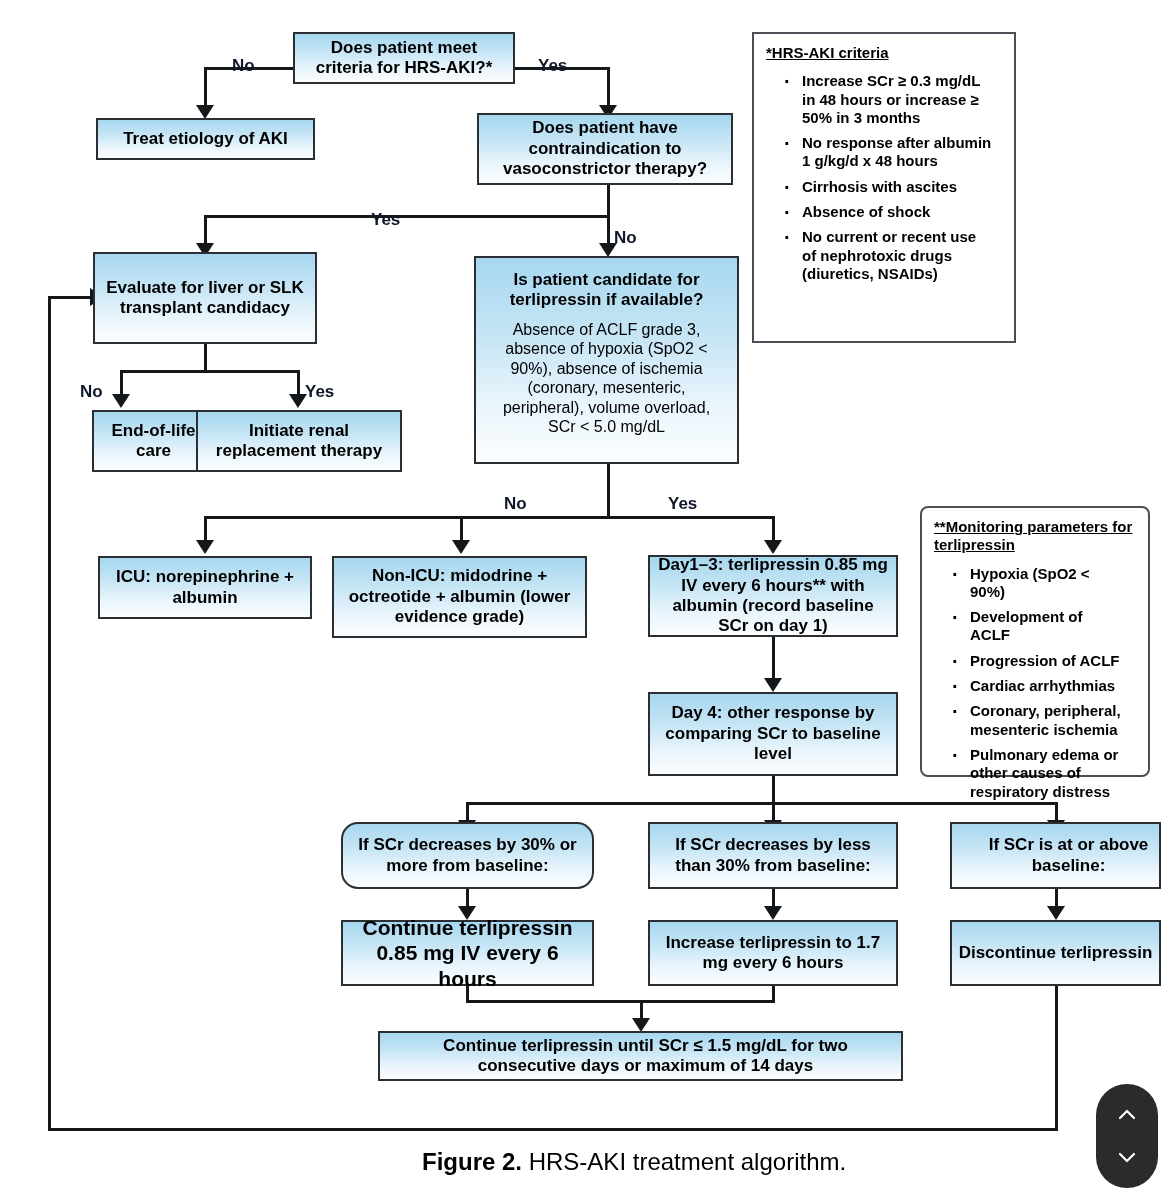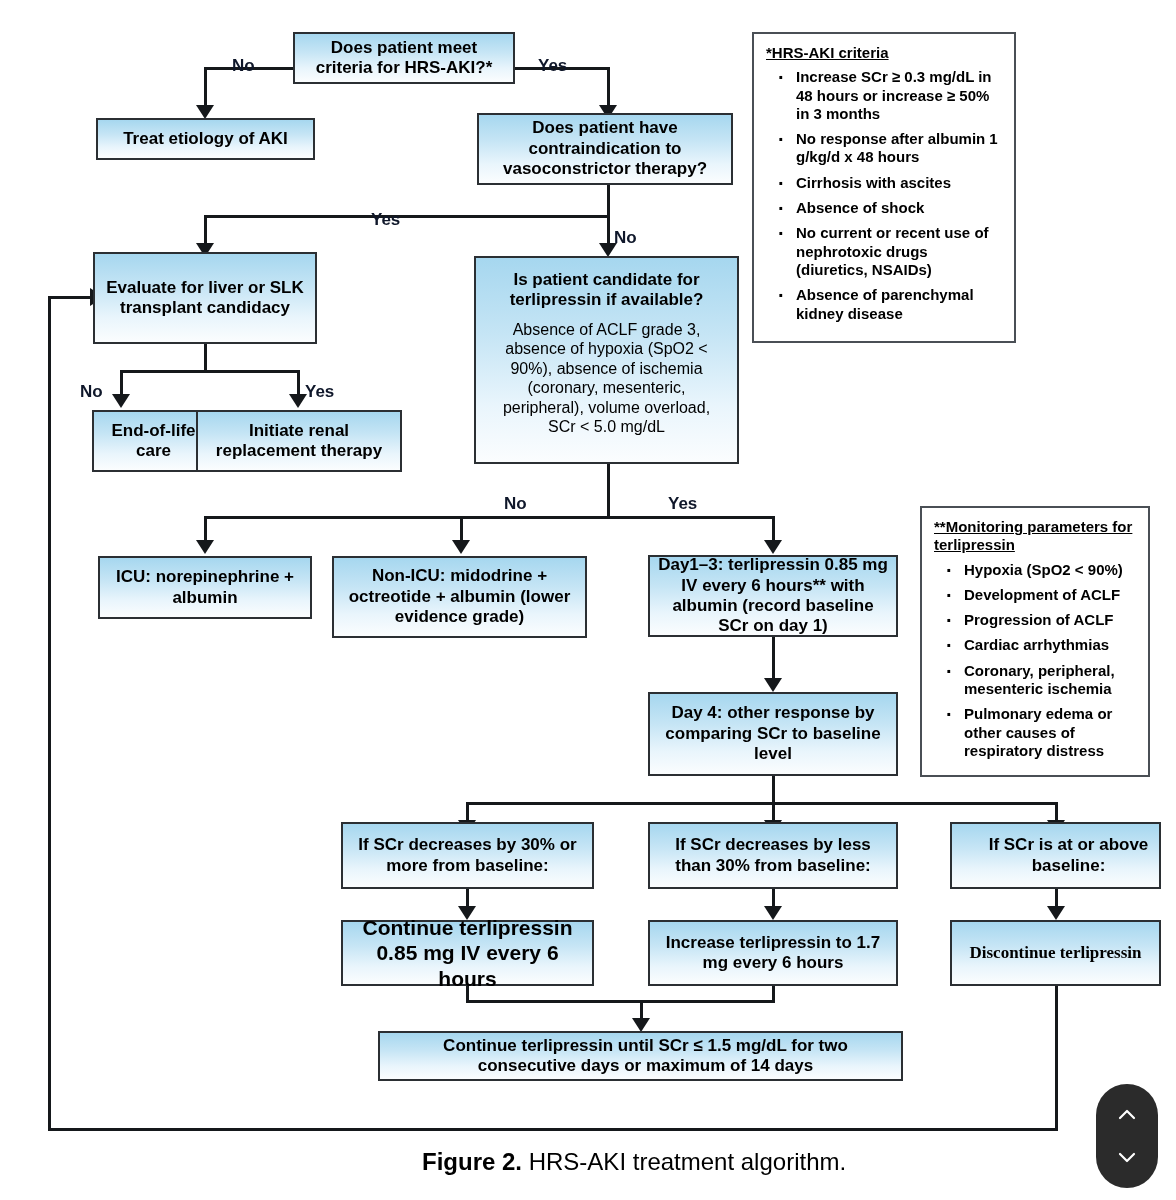--- a/index.html
+++ b/index.html
@@ -45,21 +45,21 @@
     padding:10px 12px 8px 12px;
   }
   .note h4{
     margin:0 0 6px 0;
     font-size:15px;
     font-weight:bold;
     text-decoration:underline;
     line-height:1.22;
   }
   .note ul{
-    margin:4px;
+    margin:10px;
     padding:0;
     list-style:none;
   }
   .note li{
     position:relative;
     font-size:15px;
     font-weight:bold;
     line-height:1.22;
     padding-left:26px;
     margin-bottom:7px;
@@ -231,41 +231,41 @@
   </div>
 
   <div class="box" style="left:648px;top:555px;width:250px;height:82px;font-size:17px;">
     <span>Day1–3: terlipressin 0.85 mg IV every 6 hours** with albumin (record baseline SCr on day 1)</span>
   </div>
 
   <div class="box" style="left:648px;top:692px;width:250px;height:84px;font-size:17px;">
     <span>Day 4: other response by comparing SCr to baseline level</span>
   </div>
 
-  <div class="box" style="left:341px;top:822px;width:253px;height:67px;font-size:17px;">
+  <div class="box" style="left:341px;top:822px;width:253px;height:67px;font-size:17px;border-radius:17px;">
     <span>If SCr decreases by 30% or more from baseline:</span>
   </div>
 
   <div class="box" style="left:648px;top:822px;width:250px;height:67px;font-size:17px;">
     <span>If SCr decreases by less than 30% from baseline:</span>
   </div>
 
   <div class="box" style="left:950px;top:822px;width:211px;height:67px;font-size:17px;padding-left:32px;">
     <span>If SCr is at or above baseline:</span>
   </div>
 
   <div class="box" style="left:341px;top:920px;width:253px;height:66px;font-size:21px;text-align:center;">
     <span>Continue terlipressin 0.85 mg IV every 6 hours</span>
   </div>
 
   <div class="box" style="left:648px;top:920px;width:250px;height:66px;font-size:17px;">
     <span>Increase terlipressin to 1.7 mg every 6 hours</span>
   </div>
 
-  <div class="box" style="left:950px;top:920px;width:211px;height:66px;font-size:17px;font-family:Liberation Serif, serif;">
+  <div class="box" style="left:950px;top:920px;width:211px;height:66px;font-size:17px;">
     <span>Discontinue terlipressin</span>
   </div>
 
   <div class="box" style="left:378px;top:1031px;width:525px;height:50px;font-size:17px;padding-left:16px;">
     <span>Continue terlipressin until SCr ≤ 1.5 mg/dL for two consecutive days or maximum of 14 days</span>
   </div>
 
   <div class="elabel" style="left:232px;top:40px;">No</div>
   <div class="elabel" style="left:538px;top:40px;">Yes</div>
   <div class="elabel" style="left:371px;top:194px;">Yes</div>
@@ -276,25 +276,24 @@
   <div class="elabel" style="left:668px;top:478px;">Yes</div>
 
   <div class="note" style="left:752px;top:32px;width:264px;height:311px;">
     <h4>*HRS-AKI criteria</h4>
     <ul>
       <li>Increase SCr ≥ 0.3 mg/dL in 48 hours or increase ≥ 50% in 3 months</li>
       <li>No response after albumin 1 g/kg/d x 48 hours</li>
       <li>Cirrhosis with ascites</li>
       <li>Absence of shock</li>
       <li>No current or recent use of nephrotoxic drugs (diuretics, NSAIDs)</li>
-      <li>Absence of parenchymal kidney disease</li>
     </ul>
   </div>
 
-  <div class="note" style="left:920px;top:506px;width:230px;height:271px;">
+  <div class="note" style="left:920px;top:506px;width:230px;height:271px;border-radius:8px;">
     <h4>**Monitoring parameters for terlipressin</h4>
     <ul>
       <li>Hypoxia (SpO2 &lt; 90%)</li>
       <li>Development of ACLF</li>
       <li>Progression of ACLF</li>
       <li>Cardiac arrhythmias</li>
       <li>Coronary, peripheral, mesenteric ischemia</li>
       <li>Pulmonary edema or other causes of respiratory distress</li>
     </ul>
   </div>

